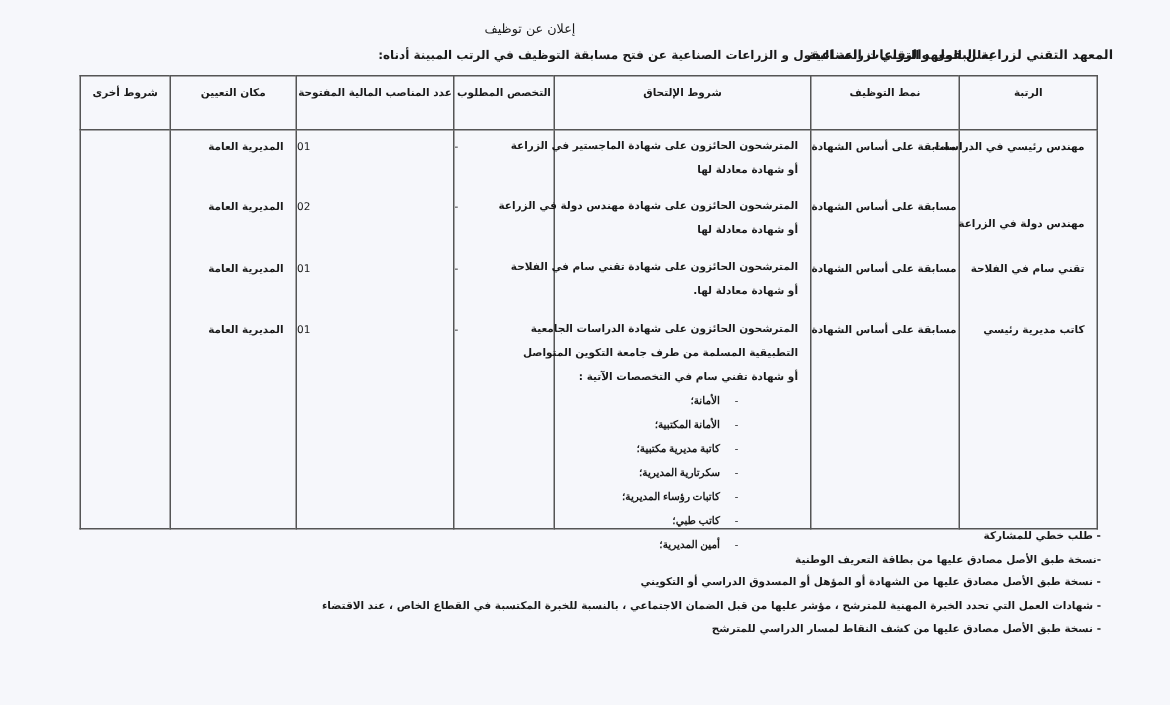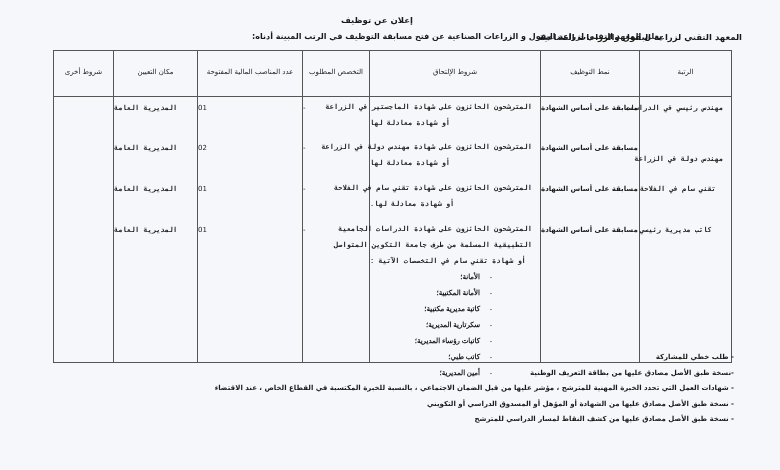--- a/index.html
+++ b/index.html
@@ -9,38 +9,38 @@
     font-family:"DejaVu Sans", sans-serif;
     color:#1a1a1a;
     position:relative;
   }
   .abs { position:absolute; }
   .rtl { direction:rtl; }
   .institute {
     right:38px; top:2px; font-size:8.5px; font-weight:bold; white-space:nowrap;margin-top:30px;
   }
   .announce-title {
-    left:341px; top:15px; font-size:8.5px; font-weight:bold; white-space:nowrap;
+    left:323px; top:15px; font-size:8.5px; font-weight:normal; white-space:nowrap;
   }
   .intro {
     right:118px; top:32px; font-size:8px; font-weight:bold; white-space:nowrap;
   }
   table.grid {
     position:absolute; left:53px; top:50px; width:678px; height:295px;
     border-collapse:collapse; direction:rtl; table-layout:fixed;
   }
   table.grid td, table.grid th {
     border:1px solid #555;
     font-size:7px; vertical-align:top; padding:0;
   }
-  table.grid th { height:28px; font-weight:normal; text-align:center; padding-top:17px; }
+  table.grid th { height:28px; font-weight:bold; text-align:center; padding-top:7px; }
   .cell-stack { position:relative; height:265px; }
   .row-txt { position:absolute; left:0; right:0; font-size:7px; font-weight:bold; white-space:nowrap; }
   .c-center { text-align:left; }
-  .c-right { text-align:left; padding-right:8px;font-family:Liberation Mono, monospace; }
+  .c-right { text-align:right; padding-right:8px; }
   .req-line { line-height:16px; }
   .bullet-list { position:absolute; right:8px;font-family:Liberation Serif, serif; }
   .bullet-list div { line-height:16px; font-size:7px; font-weight:bold; }
   .bullet-list .dash { display:inline-block; width:22px; text-align:center; font-weight:normal; }
   .docs { right:46px; top:350px; font-size:7px; font-weight:bold; }
   .docs div { line-height:15.5px; white-space:nowrap; }
   .docs .bullet-dot { display:inline-block; width:5px; height:5px; border-radius:50%; background:#111; margin-left:6px; vertical-align:middle; }
 </style>
 </head>
 <body>
@@ -150,17 +150,17 @@
     <td>
           <div class="cell-stack"></div>
         </td>
   </tr>
 </tbody>
   </table>
 
 <div class="abs rtl docs">
   <div>- طلب خطي للمشاركة</div>
   <div>-نسخة طبق الأصل مصادق عليها من بطاقة التعريف الوطنية</div>
+  <div>- نسخة طبق الأصل مصادق عليها من الشهادة أو المؤهل أو المسدوق الدراسي أو التكويني</div>
   <div>- شهادات العمل التي تحدد الخبرة المهنية للمترشح ، مؤشر عليها من قبل الضمان الاجتماعي ، بالنسبة للخبرة المكتسبة في القطاع الخاص ، عند الاقتضاء</div>
-  <div>- نسخة طبق الأصل مصادق عليها من الشهادة أو المؤهل أو المسدوق الدراسي أو التكويني</div>
   <div>- نسخة طبق الأصل مصادق عليها من كشف النقاط لمسار الدراسي للمترشح</div>
 
 </div>
 
 </body></html>

